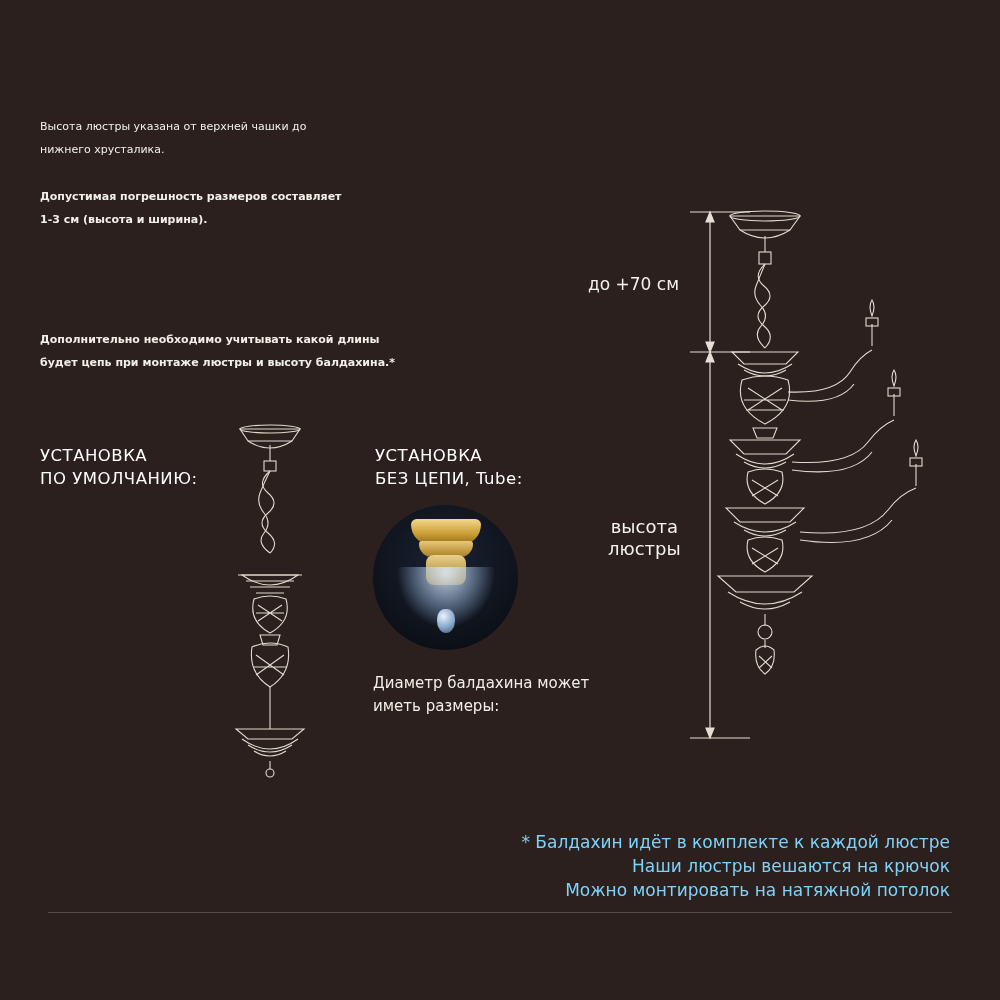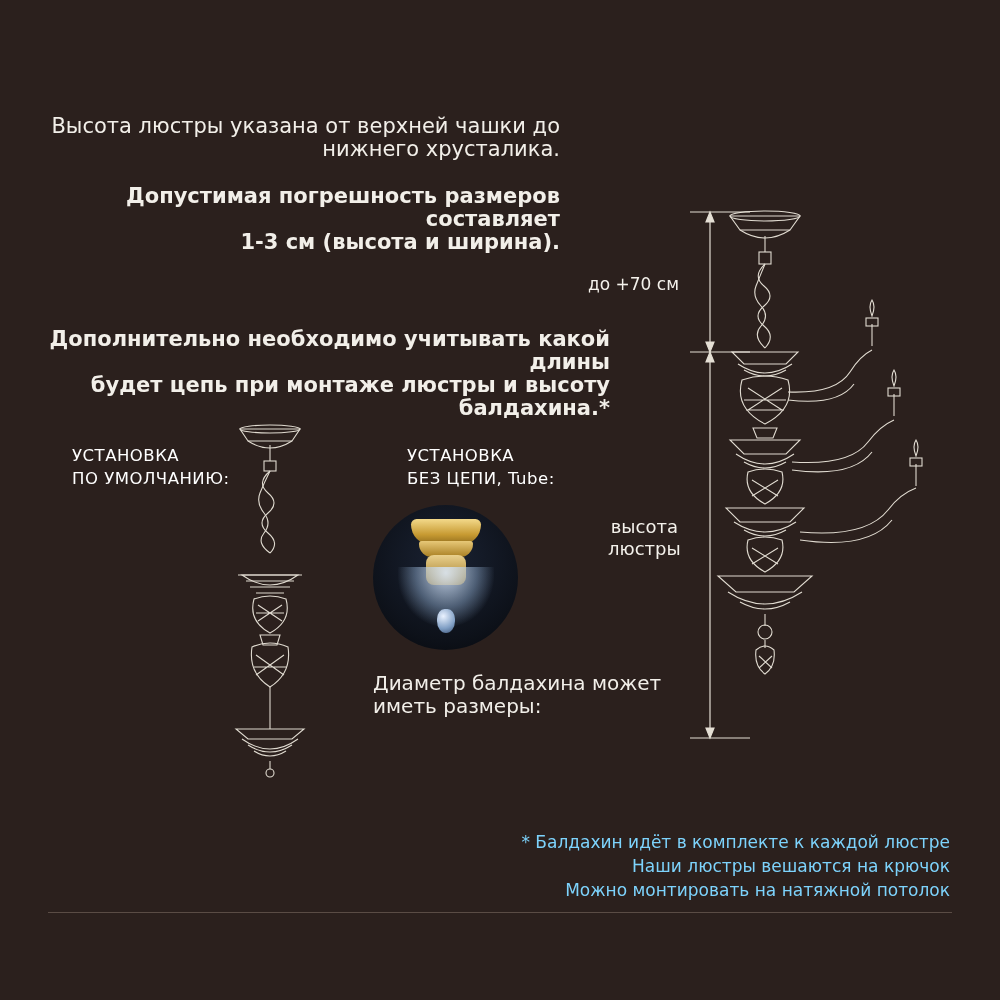--- a/index.html
+++ b/index.html
@@ -49,42 +49,41 @@
     transform:rotate(45deg);
     border:1px solid #d9d2c2;
   }
   .logo-diamond:after{
     content:"";position:absolute;left:7px;top:7px;right:7px;bottom:7px;
     border:1px solid #d9d2c2;
   }
   
   .para{
     position:absolute;
-    font-size:21px;line-height:23px;color:#f2efe9;
+    font-size:11px;line-height:23px;color:#f2efe9;
     font-family:"DejaVu Sans", sans-serif;
     white-space:pre-line;
-    text-align:right;
   }
   .p1{left:40px;top:115px;width:520px;}
   .p2{left:40px;top:185px;width:520px;font-weight:bold;}
   .p3{left:40px;top:255px;width:520px;font-weight:bold;}
   .p4{left:40px;top:328px;width:570px;font-weight:bold;}
 
   
   .subhead{
     position:absolute;font-size:16.5px;line-height:23px;color:#ffffff;
-    white-space:pre-line;letter-spacing:0.5px;margin-left:32px;
+    white-space:pre-line;letter-spacing:0.5px;
   }
   .sh1{left:40px;top:444px;}
   .sh2{left:375px;top:444px;}
 
   
   .diam-block{
     position:absolute;left:373px;top:672px;
-    font-size:20px;line-height:23px;color:#f2efe9;white-space:pre-line;
+    font-size:15px;line-height:23px;color:#f2efe9;white-space:pre-line;
   }
   .sizes{
     position:absolute;left:373px;top:726px;
     font-size:15px;line-height:24px;color:#f2efe9;white-space:pre-line;
   }
   .footnotes{
     position:absolute;left:420px;top:830px;width:530px;text-align:right;
     font-size:17px;line-height:24px;color:#7dd3fc;white-space:pre-line;
   }
   .bottom-rule{

